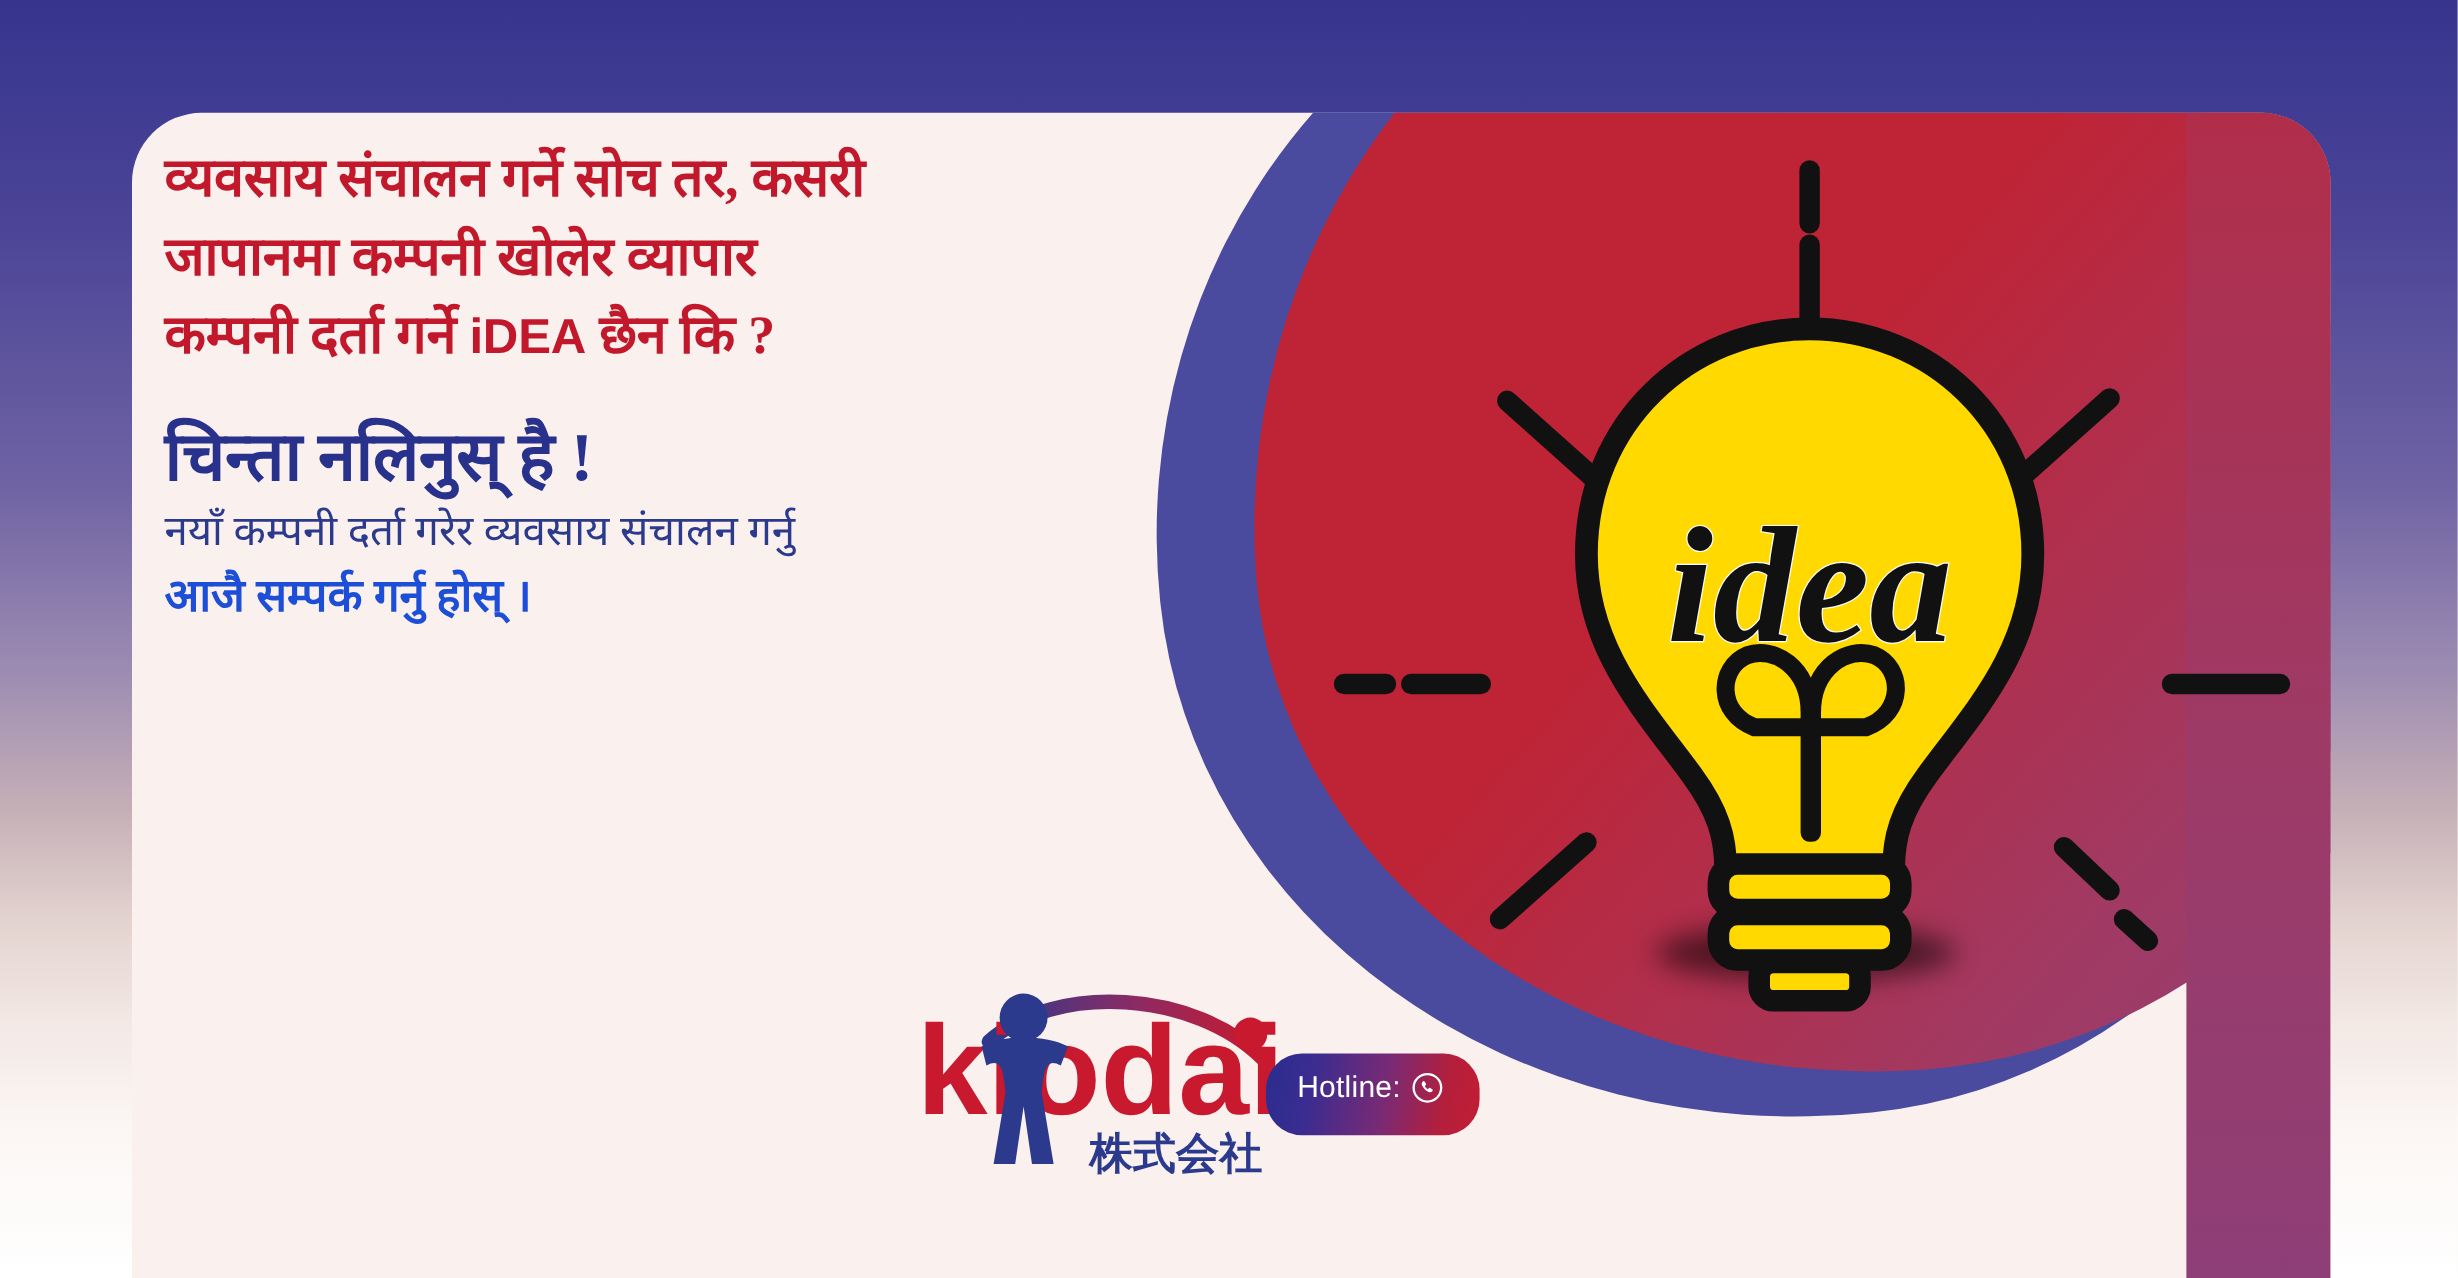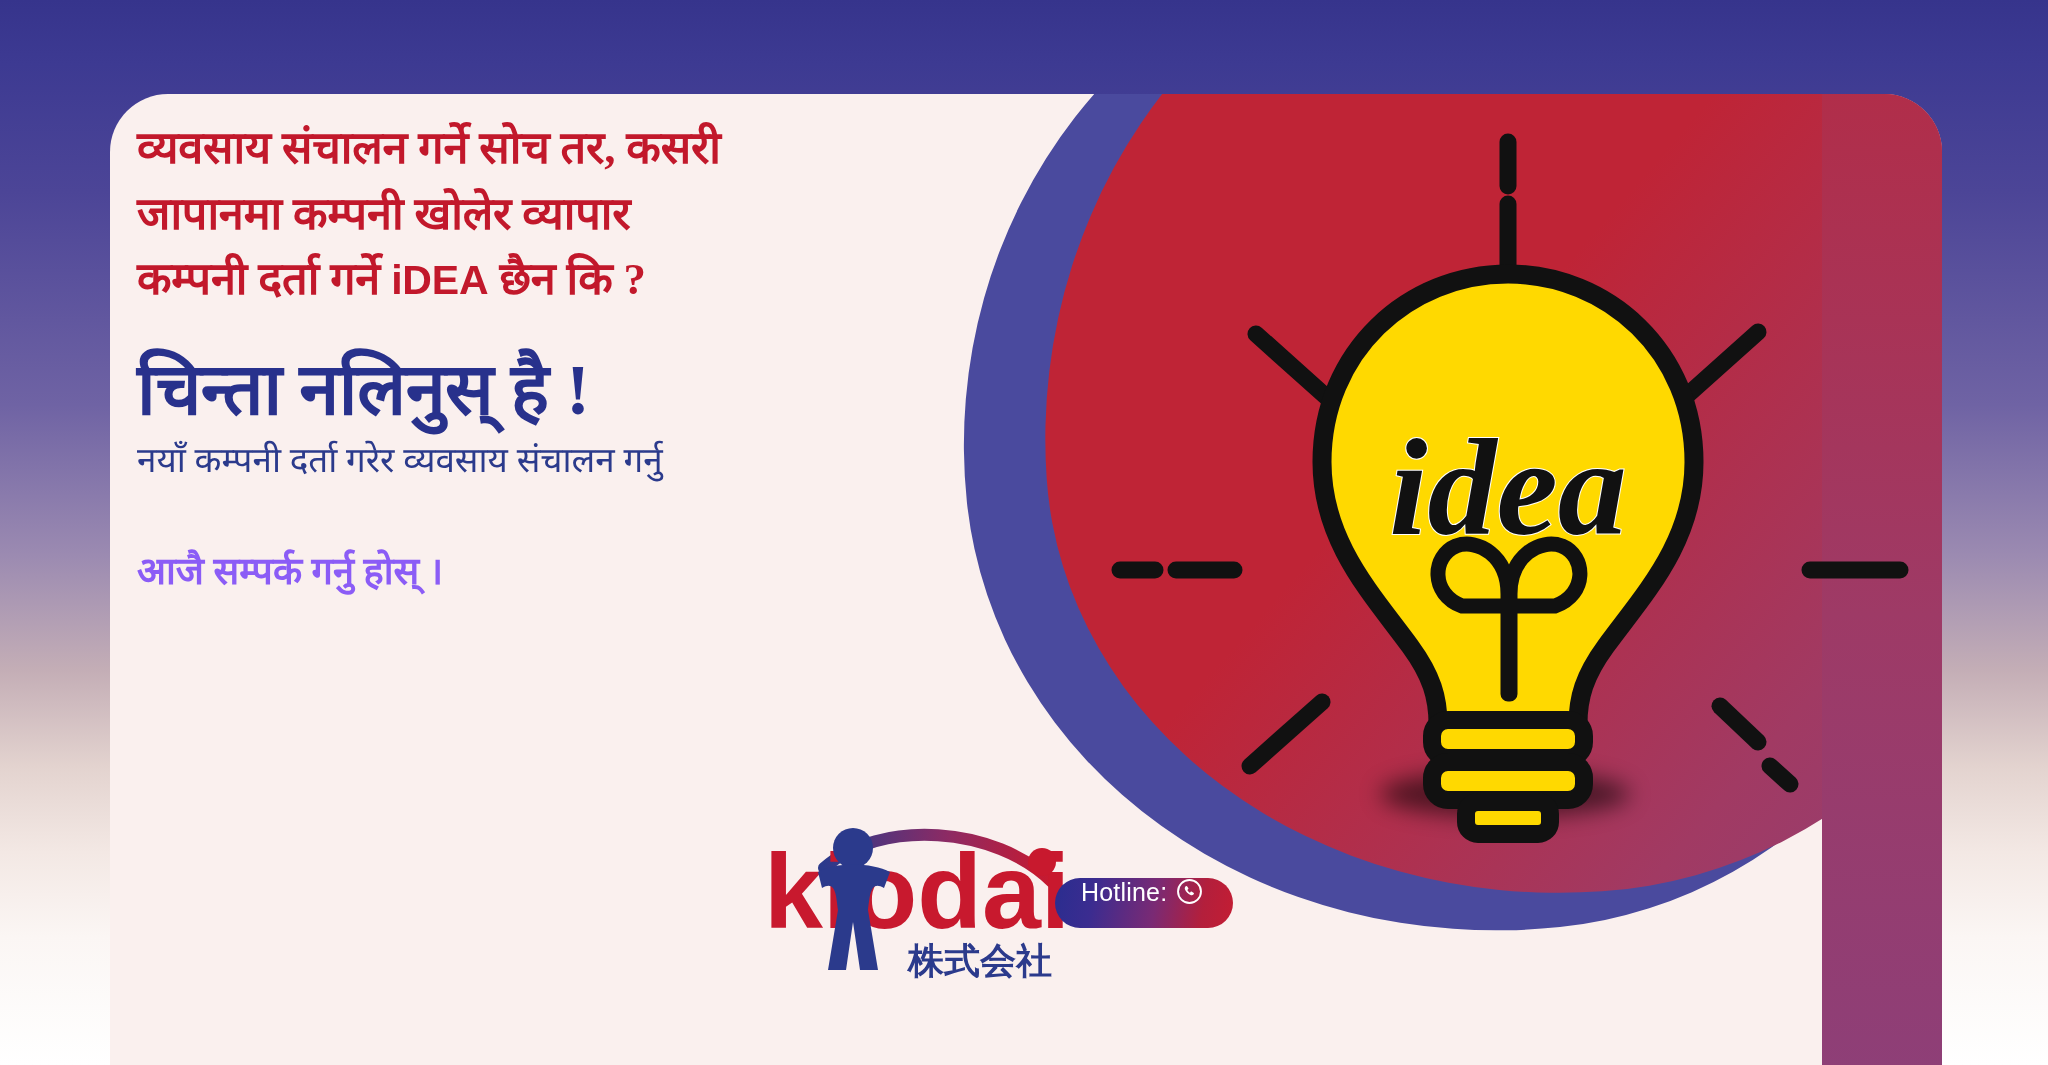--- a/index.html
+++ b/index.html
@@ -54,54 +54,53 @@
     font-size:45px;
     line-height:1.46;
     letter-spacing:-0.2px;
   }
   .headline .latin{ font-family:"Liberation Sans", sans-serif; font-weight:bold; font-size:41px; }
 
   .bigline{
     color:#28318c;
     font-family:"Liberation Serif", serif;
     font-weight:bold;
-    font-size:72px;
+    font-size:57px;
     line-height:1.22;
     margin-top:34px;
     letter-spacing:-0.5px;
   }
 
   .body-para{
     color:#2b3a8c;
     font-family:"Liberation Serif", serif;
     font-size:35px;
     line-height:1.48;
   }
 
   .cta{
-    color:#8b5cf6;
+    color:#1d4ed8;
     font-family:"Liberation Serif", serif;
     font-weight:bold;
     font-size:38px;
-    margin-top:56px;
   }
 
   
   .bulb-wrap{ position:absolute; left:1000px; top:0px; width:820px; height:790px; }
   .bulb-wrap svg{ width:100%; height:100%; display:block; }
 
   
   .logo{ position:absolute; left:650px; top:716px; width:320px; height:170px; }
   .logo svg{ width:100%; height:100%; display:block; }
 
   
   .hotline{
     position:absolute; left:945px; top:784px;
-    height:50px; padding:0 30px 12px 26px;
-    display:flex; align-items:flex-start; gap:9px;
+    height:68px; padding:0 30px 12px 26px;
+    display:flex; align-items:center; gap:9px;
     border-radius:30px;
     background:linear-gradient(100deg,#2a2d8f 0%,#3b2c90 22%,#7a2a74 56%,#b31f3c 82%,#c41d33 100%);
     color:#ffffff;
     white-space:nowrap;
   }
   .hotline-label{ font-size:25px; letter-spacing:0.2px; font-weight:400; }
   .phone-icon{ width:27px; height:27px; flex:0 0 27px; }
   .hotline-number{ font-size:34px; font-weight:bold; letter-spacing:-0.4px; }
 </style>
 </head>

